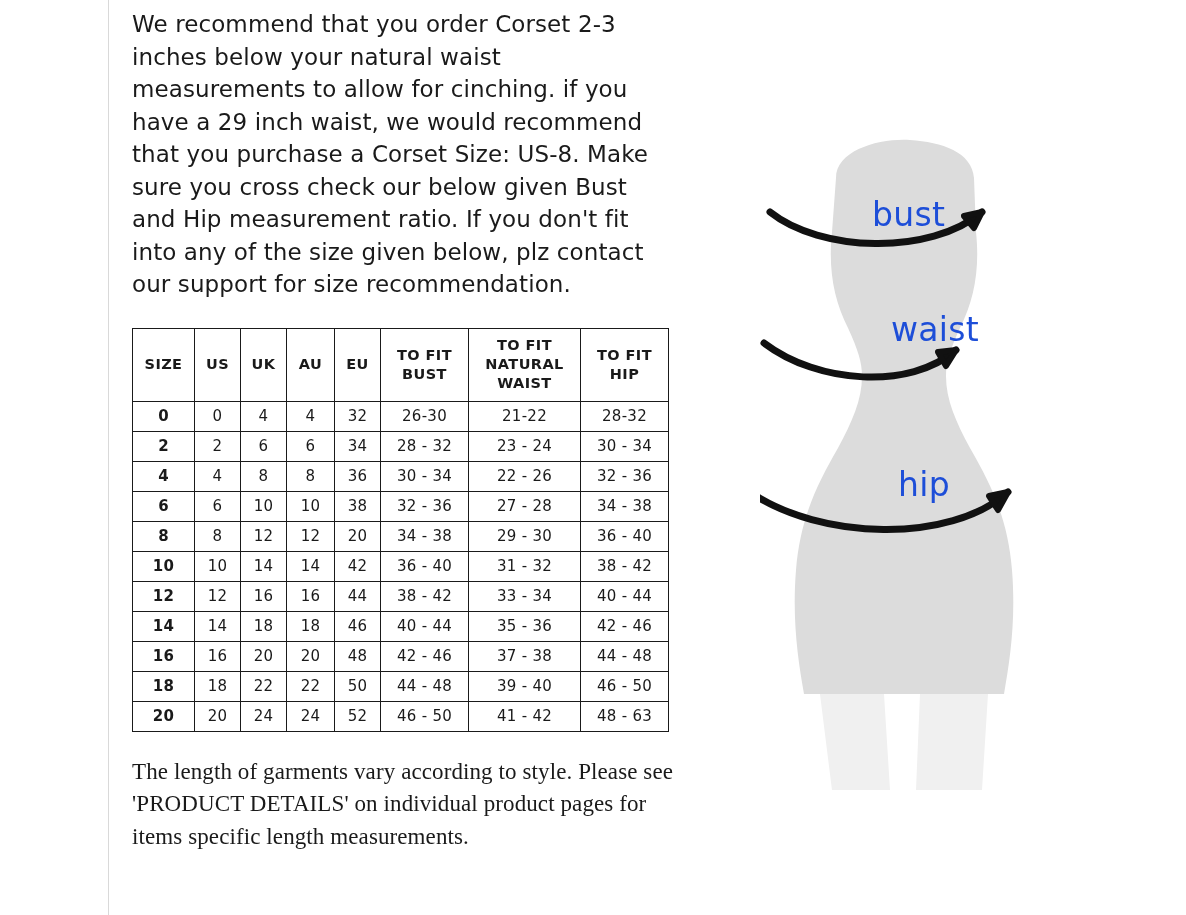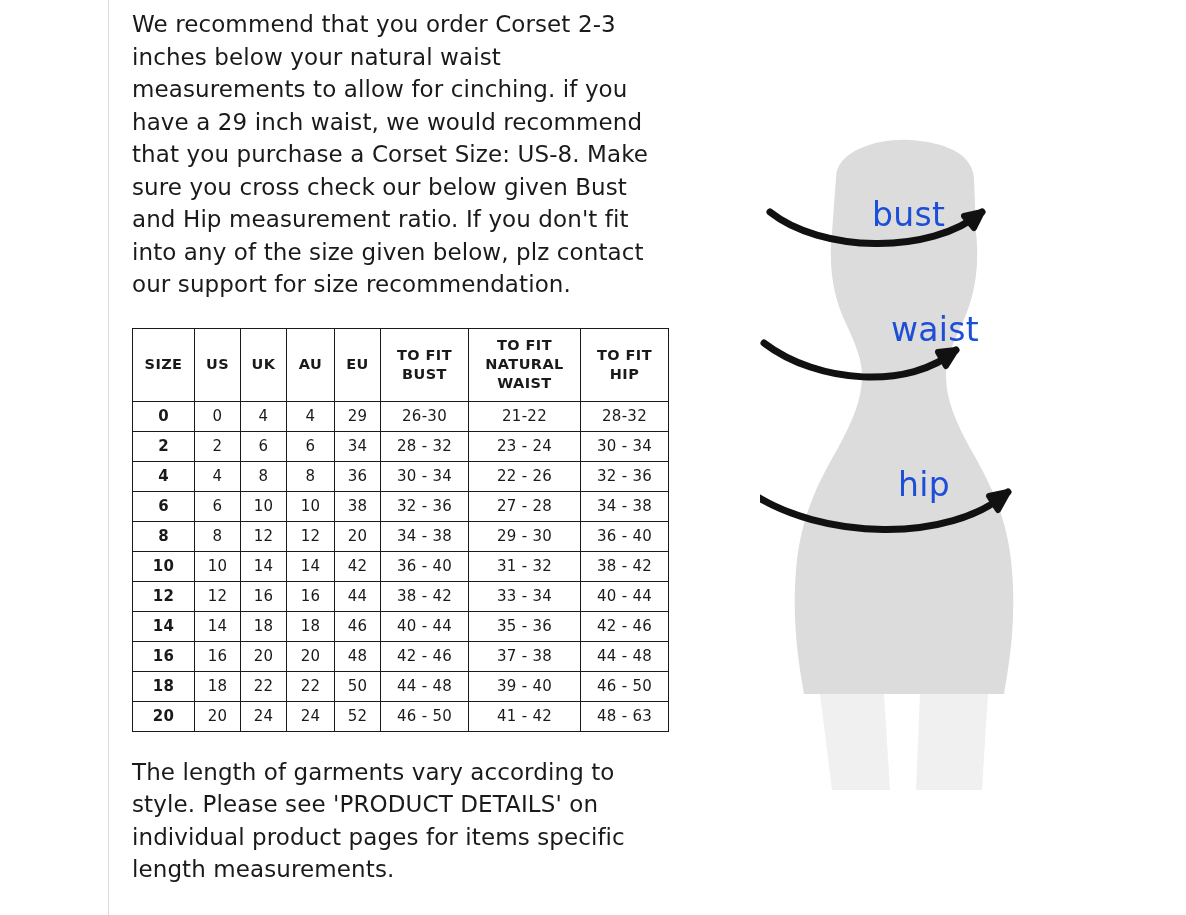--- a/index.html
+++ b/index.html
@@ -82,20 +82,21 @@
   .col-waist  { width: 112px; }
   .col-hip    { width: 88px; }
 
   .outro {
     font-size: 23px;
     line-height: 32.5px;
     letter-spacing: 0.1px;
     margin-top: 24px;
     width: 545px;
     color: #1a1a1a;
+    font-family: Liberation Serif, serif;
   }
 
   
   .figure {
     position: absolute;
     left: 760px;
     top: 100px;
     width: 380px;
     height: 700px;
   }
@@ -145,21 +146,21 @@
           <th>TO FIT NATURAL WAIST</th>
           <th>TO FIT HIP</th>
         </tr>
       </thead>
       <tbody>
         <tr>
           <td class="size-col">0</td>
           <td>0</td>
           <td>4</td>
           <td>4</td>
-          <td>29</td>
+          <td>32</td>
           <td>26-30</td>
           <td>21-22</td>
           <td>28-32</td>
         </tr>
         <tr>
           <td class="size-col">2</td>
           <td>2</td>
           <td>6</td>
           <td>6</td>
           <td>34</td>

